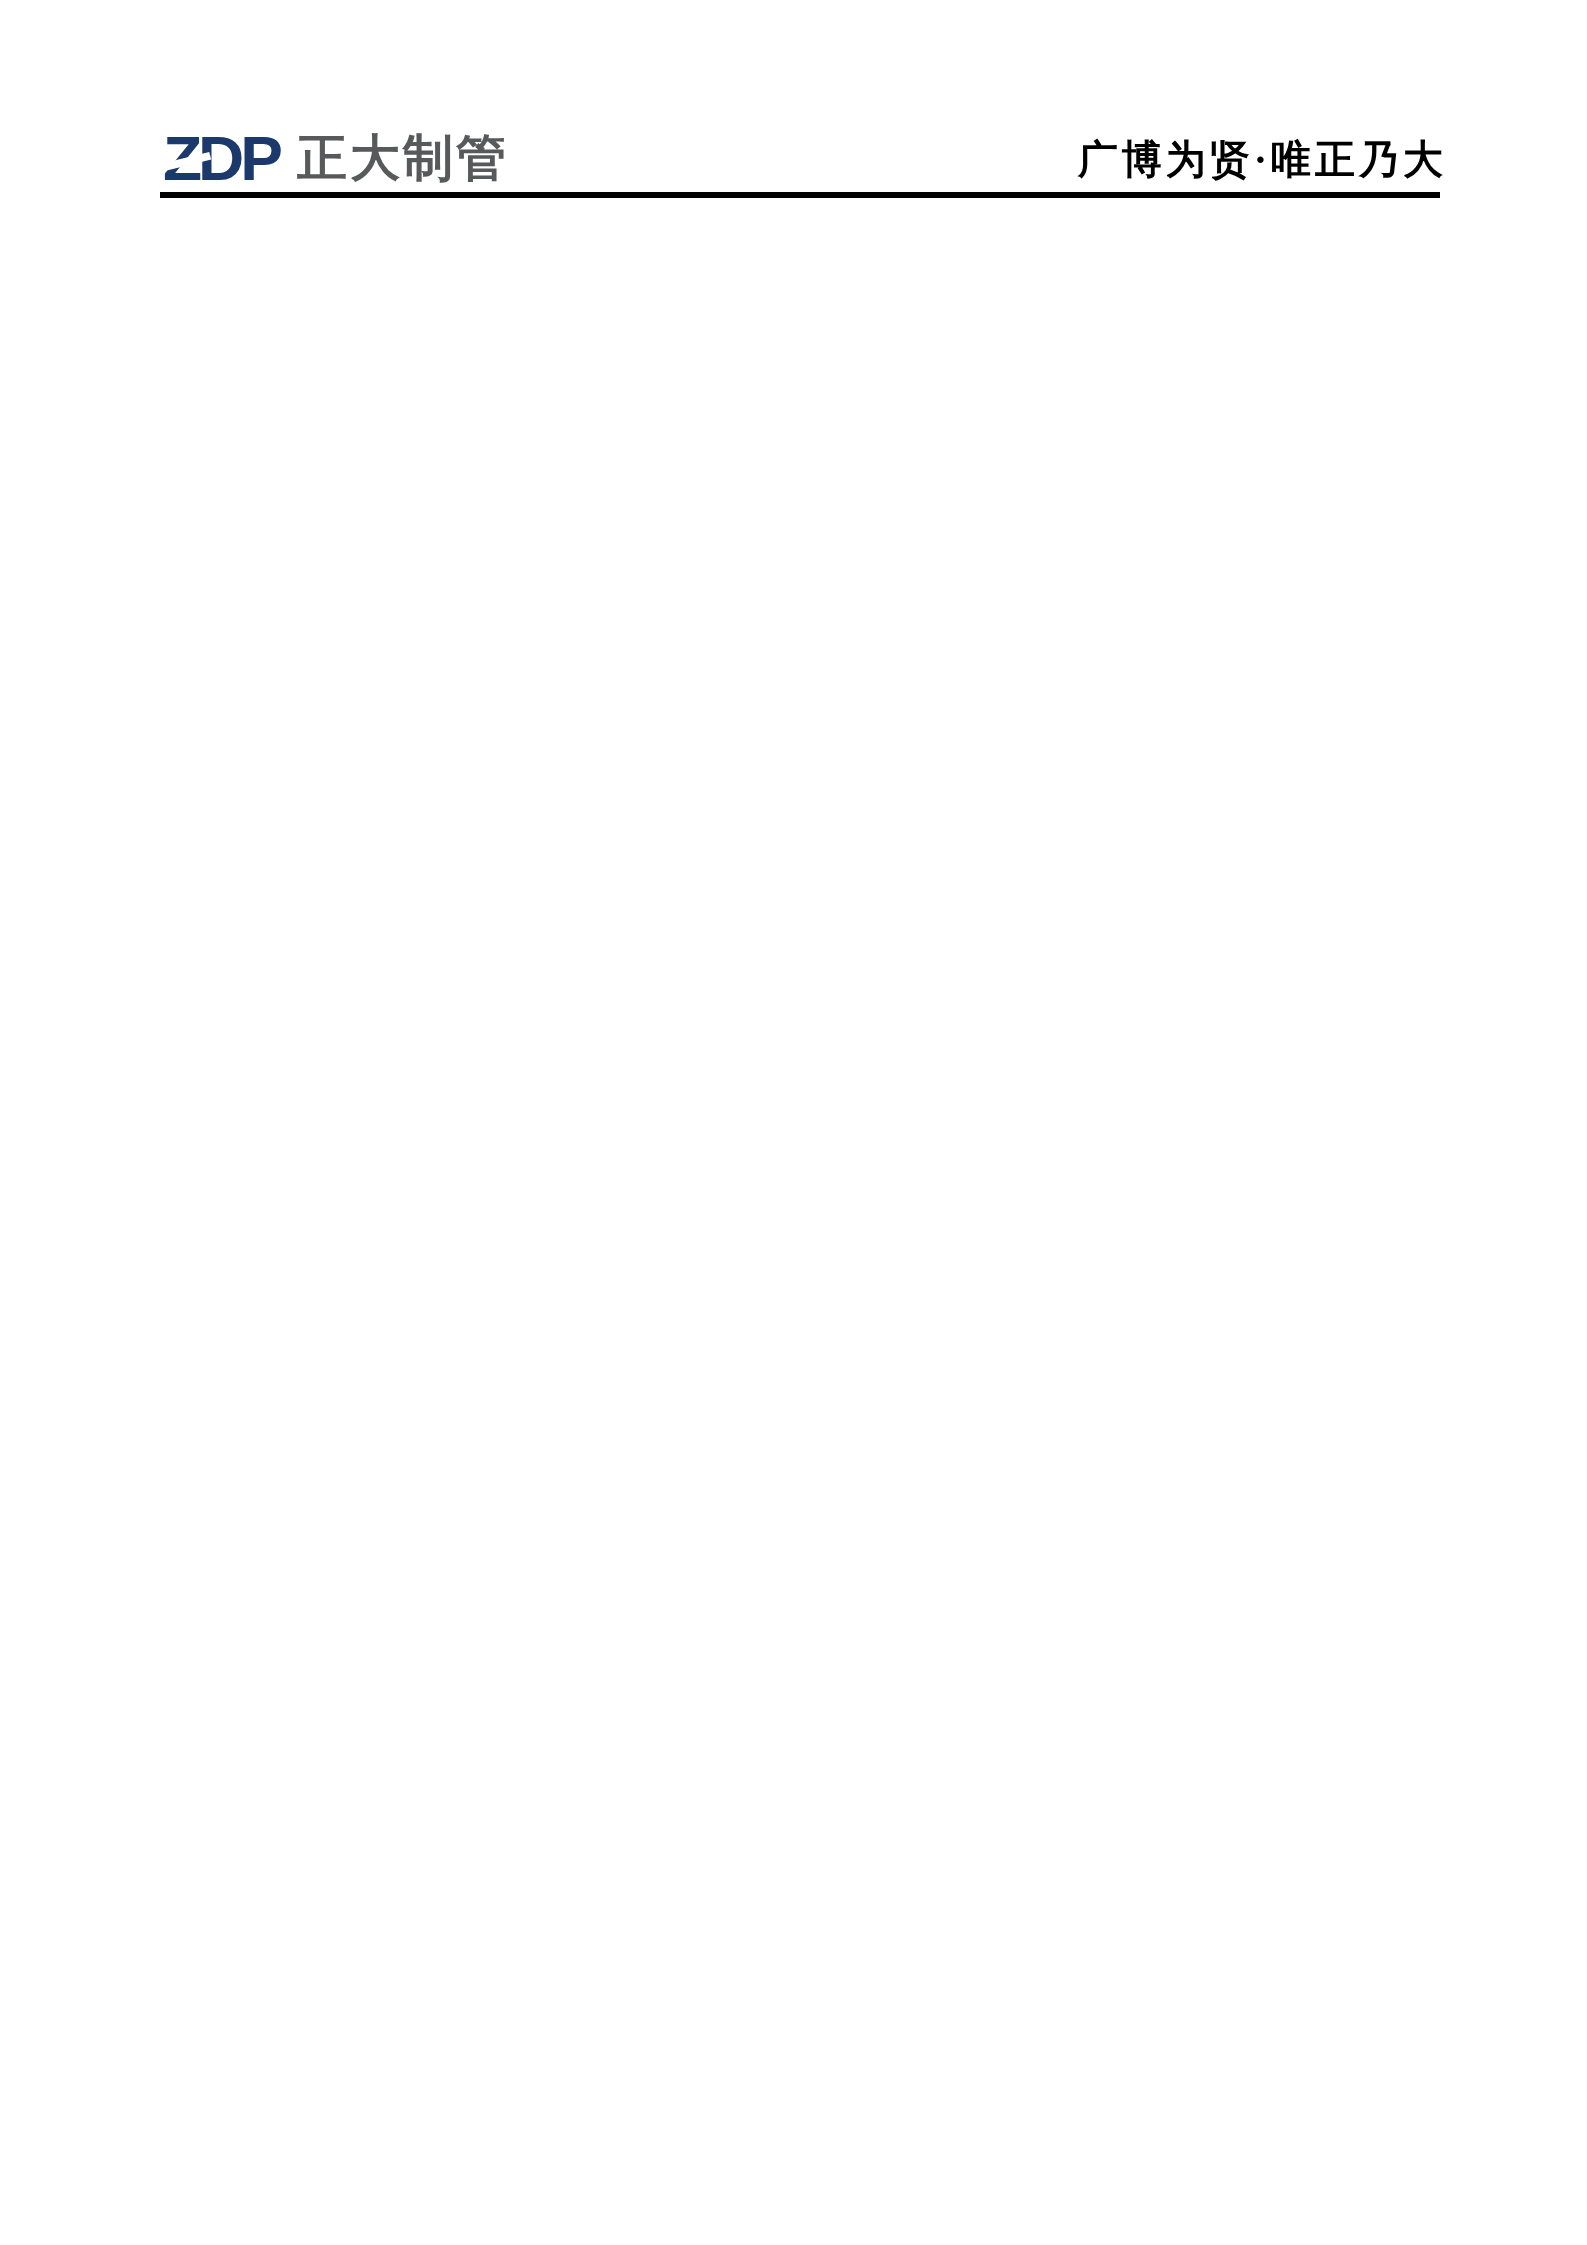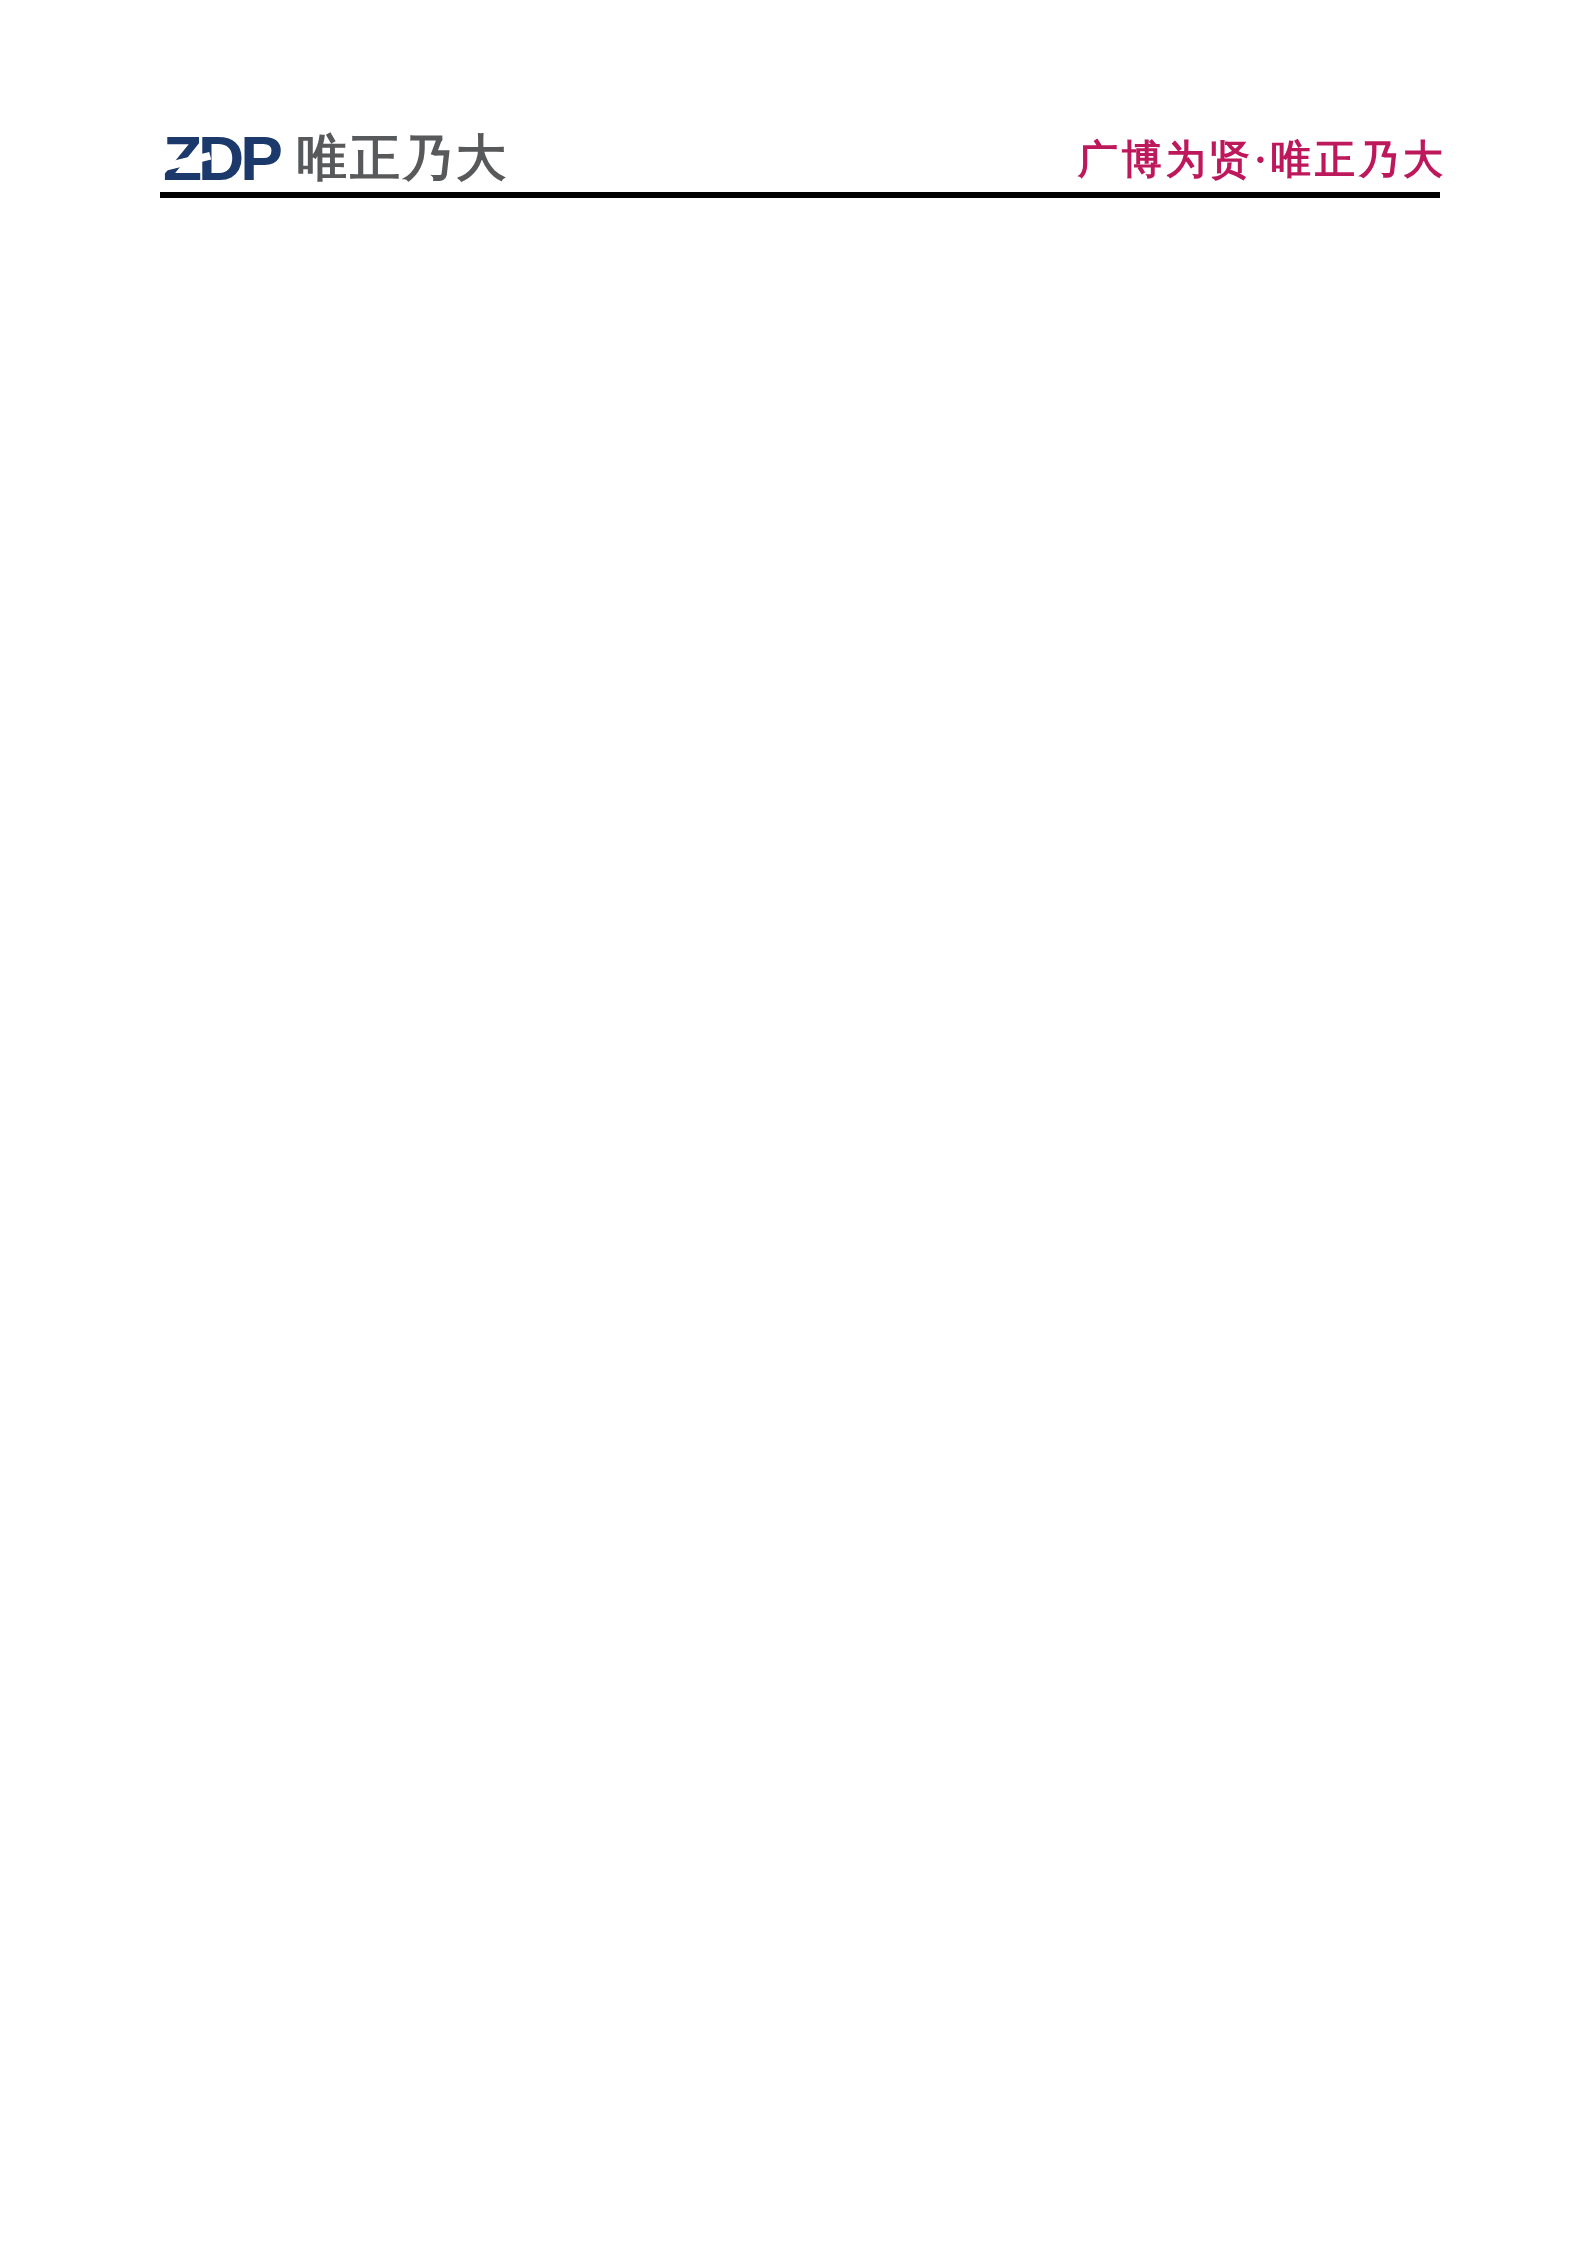--- a/index.html
+++ b/index.html
@@ -62,23 +62,23 @@
 </head>
 <body>
 
 <div class="page">
 
   <div class="logo">
     <span class="logo-zdp" style="color: rgb(27, 58, 107);">
       <span>ZDP</span>
       <span class="logo-swoosh"></span>
     </span>
-    <span class="logo-cn" style="color: rgb(88, 89, 91);">唯正乃大</span>
+    <span class="logo-cn" style="color: rgb(88, 89, 91);">正大制管</span>
   </div>
-  <div class="slogan" style="color: #be185d;">广博为贤·唯正乃大</div>
+  <div class="slogan" style="color: #000000;">广博为贤·唯正乃大</div>
 
   <div class="thick-rule"></div>
   <table class="parts-table">
     <colgroup>
       <col style="width:107px">
         <col style="width:289px">
         <col style="width:284px">
       <col style="width:425px">
         <col style="width:118px">
         <col style="width:175px">

